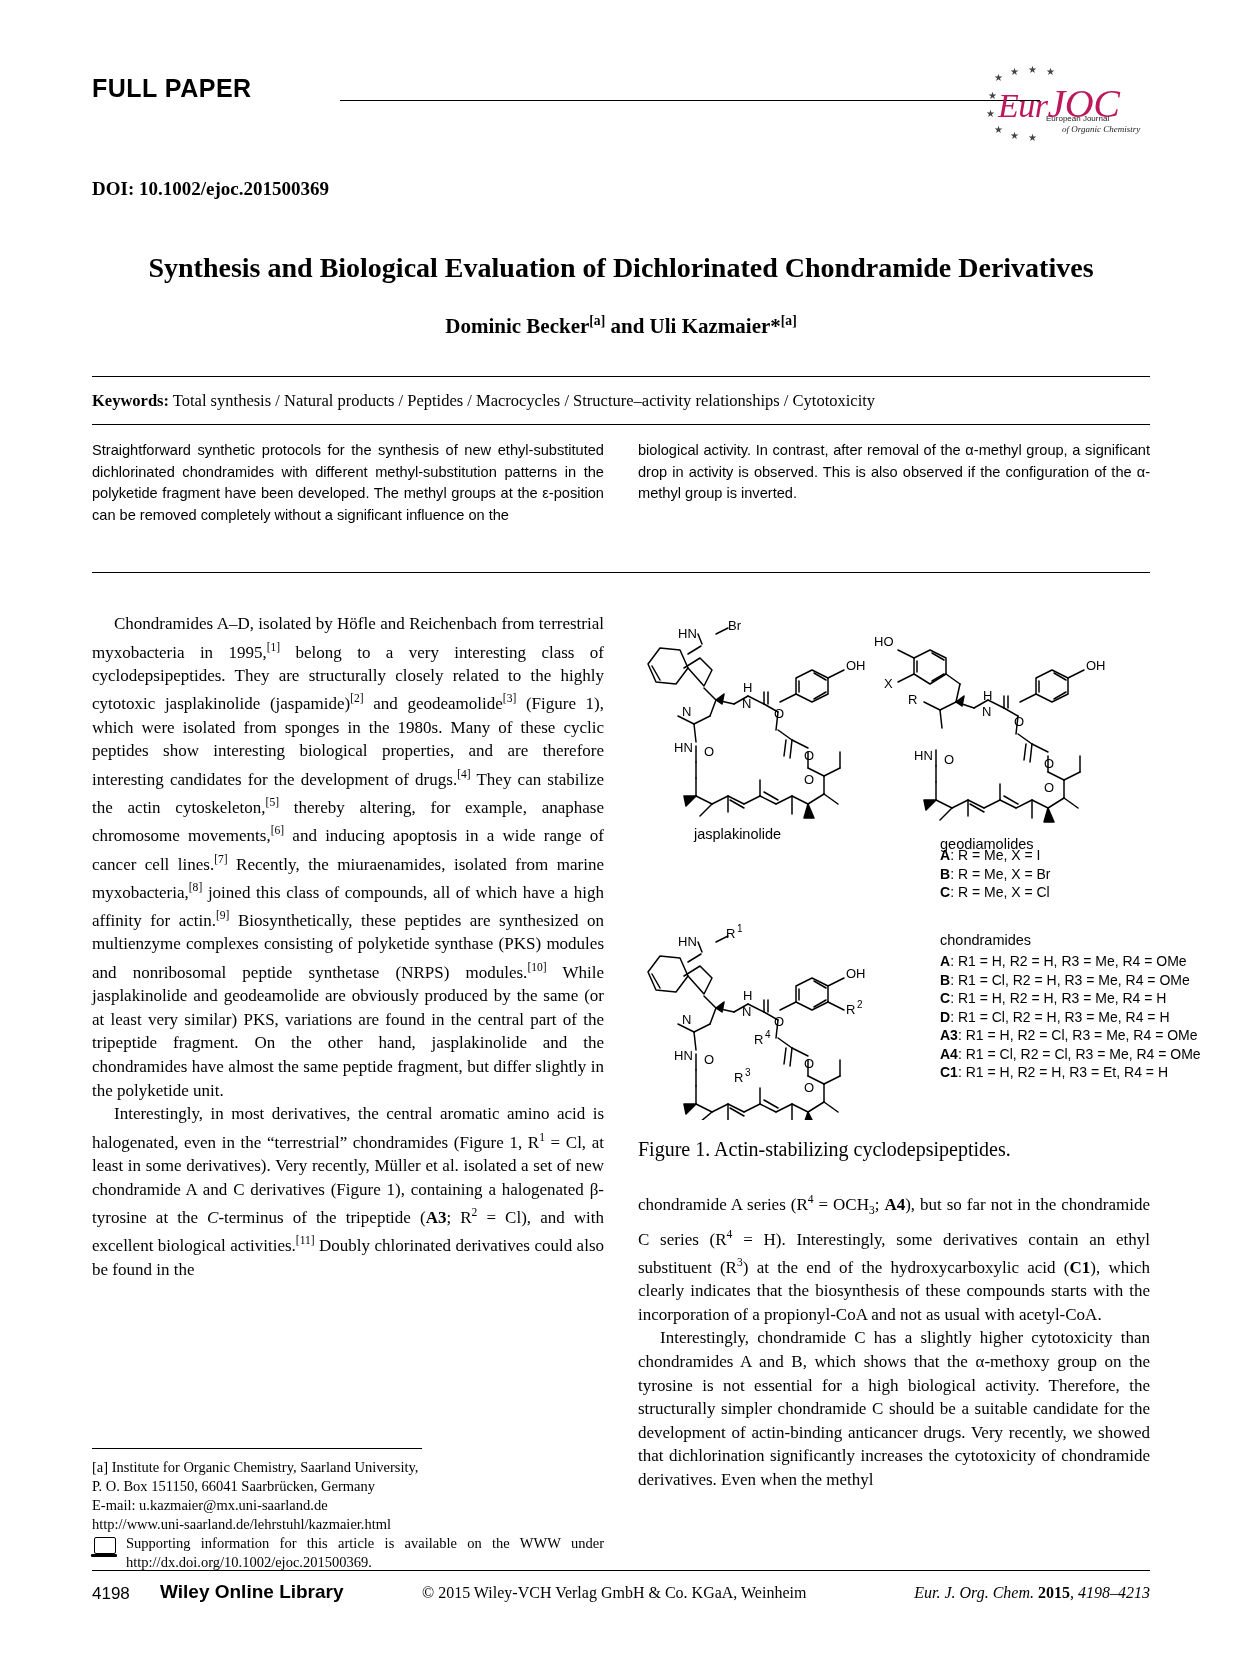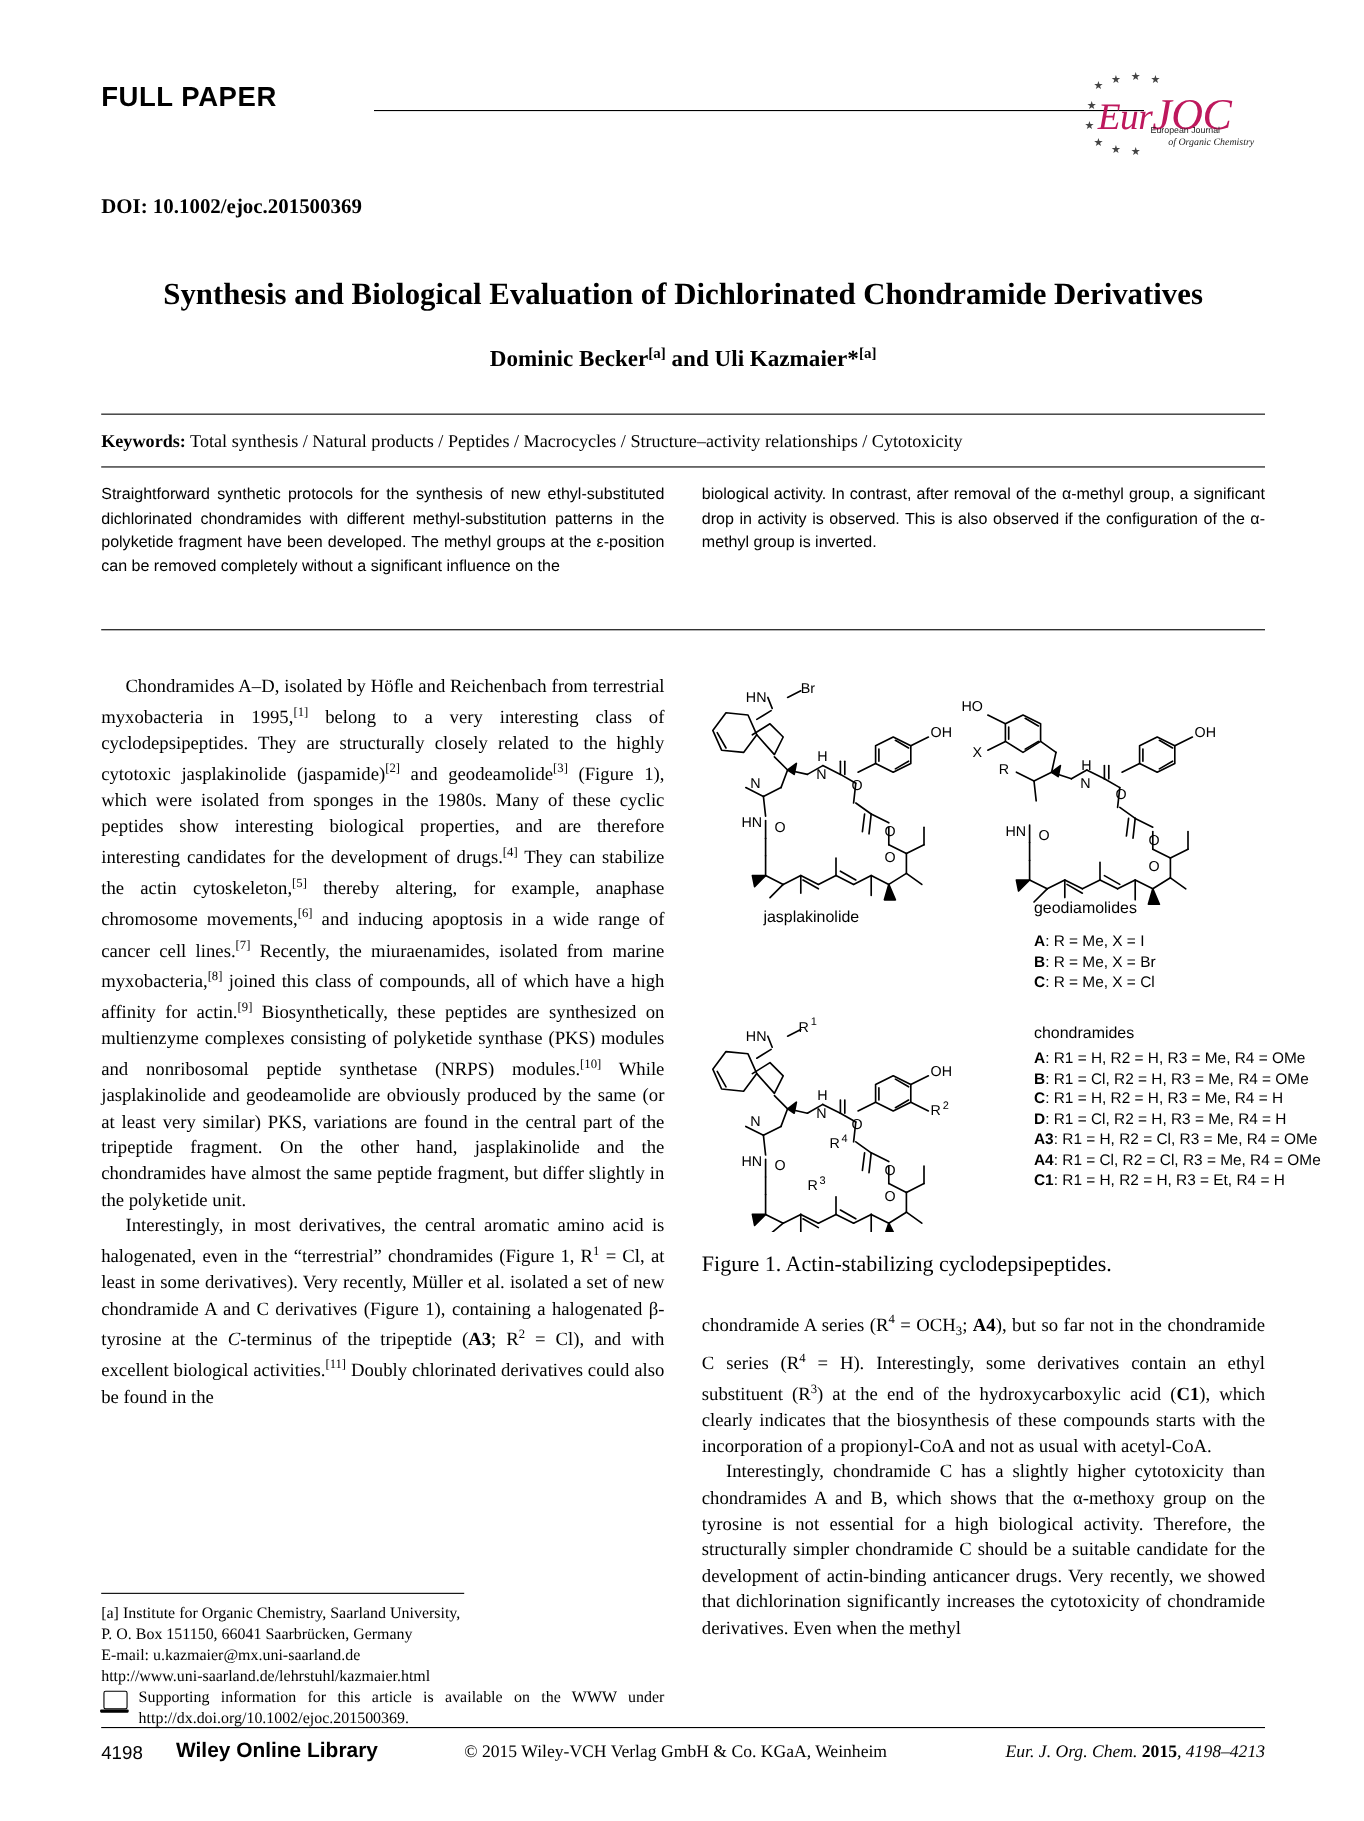--- a/index.html
+++ b/index.html
@@ -565,21 +565,21 @@
         <text x="36" y="448">HN</text>
         <text x="66" y="452">O</text>
         <text x="116" y="432">R</text>
         <text x="127" y="426" font-size="10">4</text>
         <text x="96" y="470">R</text>
         <text x="107" y="464" font-size="10">3</text>
       </g>
     </svg>
 
     <div class="fig-label" style="left:56px; top:214px;">jasplakinolide</div>
-    <div class="fig-label" style="left:302px; top:206px;">geodiamolides</div>
+    <div class="fig-label" style="left:302px; top:224px;">geodiamolides</div>
 
     <div style="position:absolute; left:302px; top:234px;">
       <div class="legend-line"><b>A</b><span>: R = Me, X = I</span></div>
       <div class="legend-line"><b>B</b><span>: R = Me, X = Br</span></div>
       <div class="legend-line"><b>C</b><span>: R = Me, X = Cl</span></div>
     </div>
 
     <div class="fig-label" style="left:302px; top:320px;">chondramides</div>
     <div style="position:absolute; left:302px; top:340px;">
       <div class="legend-line"><b>A</b><span>: R1 = H, R2 = H, R3 = Me, R4 = OMe</span></div>

